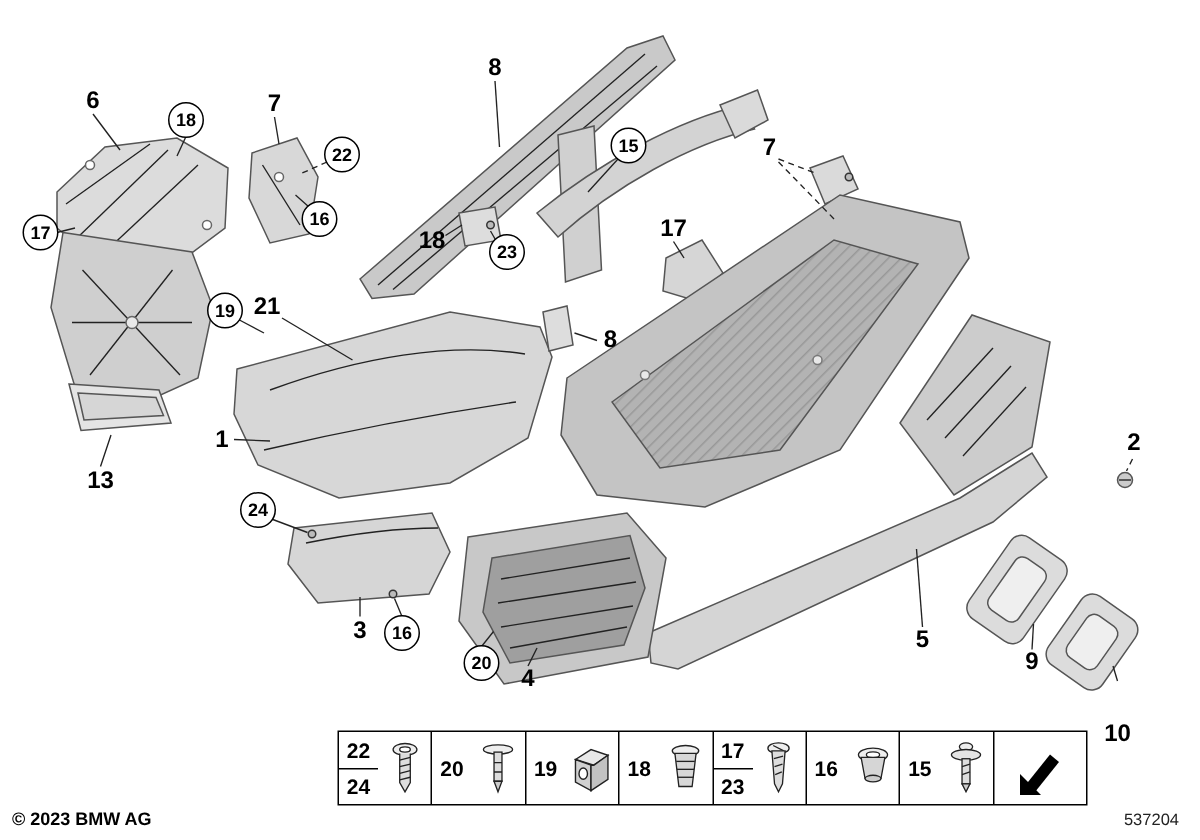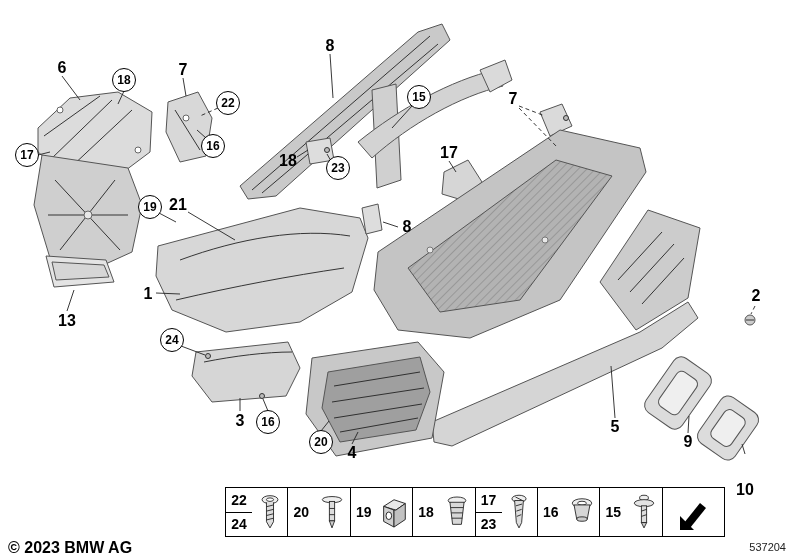--- a/index.html
+++ b/index.html
@@ -9,21 +9,21 @@
   .co{position:absolute;transform:translate(-50%,-50%);font-weight:bold;font-size:16px;color:#000;z-index:3;cursor:default;}
   .cc{position:absolute;width:22px;height:22px;transform:translate(-50%,-50%);border:1.6px solid #000;border-radius:50%;
       background:#fff;display:flex;align-items:center;justify-content:center;font-weight:bold;font-size:12px;z-index:3;}
   #legend{position:absolute;left:225px;top:487px;width:500px;height:50px;border:1.6px solid #000;display:flex;background:#fff;z-index:3;box-sizing:border-box;}
   .lcell{flex:1;border-right:1.6px solid #000;display:flex;align-items:stretch;box-sizing:border-box;}
   .lcell:last-child{border-right:none;}
   .lnum{width:26px;display:flex;flex-direction:column;align-items:center;justify-content:center;font-weight:bold;font-size:14px;}
   .lnum.two span{flex:1;display:flex;align-items:center;justify-content:center;width:100%;}
   .lnum.two span:first-child{border-bottom:1.4px solid #000;}
   .licon{flex:1;display:flex;align-items:center;justify-content:center;}
-  #copyright{position:absolute;left:8px;top:539px;font-size:16px;font-weight:bold;color:#000;z-index:3;}
+  #copyright{position:absolute;left:8px;top:539px;font-size:12px;font-weight:bold;color:#000;z-index:3;}
   #diagnum{position:absolute;right:14px;top:541px;font-size:11px;color:#222;z-index:3;}
   .part{stroke:#555;stroke-width:1;}
   .leader{stroke:#222;stroke-width:0.9;fill:none;}
   .leaderd{stroke:#222;stroke-width:0.9;fill:none;stroke-dasharray:4 3;}
 </style>
 </head>
 <body>
 
 <div id="stage">
 

